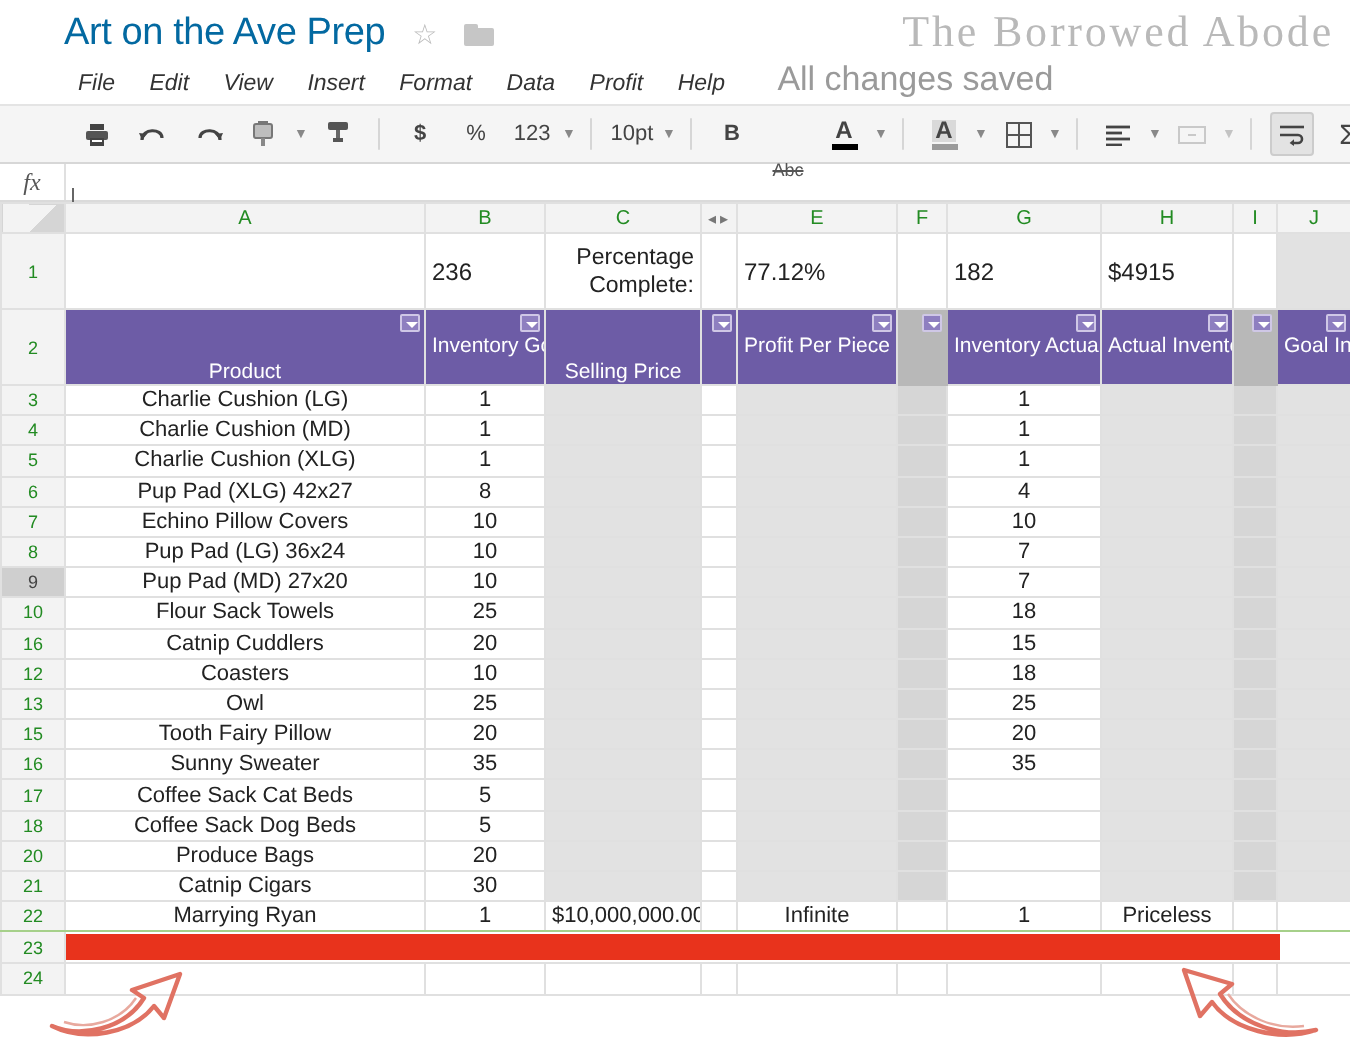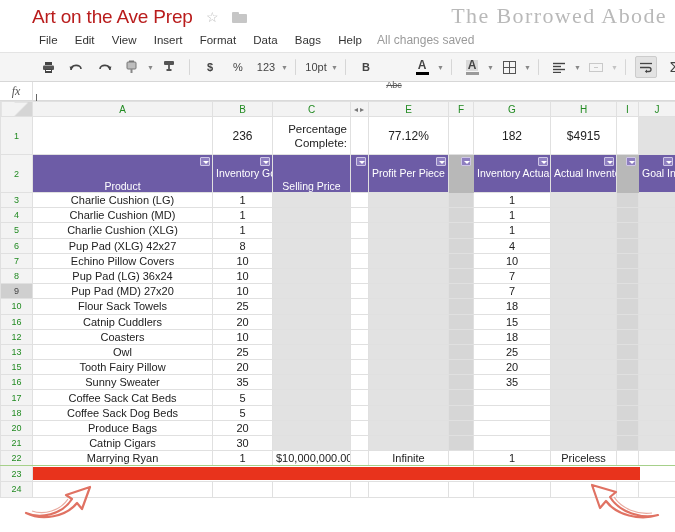--- a/index.html
+++ b/index.html
@@ -12,21 +12,21 @@
   }
 
   
   .titlebar {
     position: relative;
     height: 30px;
     padding: 6px 0 0 32px;
   }
   .doc-title {
     font-size: 19px;
-    color: #b91c1c;
+    color: #0369a1;
     font-weight: 400;
     letter-spacing: -0.2px;
     display: inline-block;
     vertical-align: middle;
   }
   .star-icon {
     display: inline-block;
     vertical-align: middle;
     margin-left: 9px;
     color: #bbb;
@@ -64,26 +64,27 @@
     padding-left: 32px;
     font-size: 11.5px;
     color: #333;
     white-space: nowrap;
   }
   .menubar .mi {
     display: inline-block;
     padding: 0 7px;
     line-height: 20px;
     cursor: default;
+    font-style: italic;
   }
   .saved-state {
     display: inline-block;
-    margin-left: 5px;
+    margin-left: 16px;
     color: #9a9a9a;
-    font-size: 12px;
+    font-size: 17px;
     line-height: 20px;
   }
 
   
   .toolbar {
     height: 30px;
     border-top: 1px solid #e4e4e4;
     border-bottom: 1px solid #d7d7d7;
     background: #f5f5f5;
     display: flex;
@@ -182,21 +183,21 @@
     text-align: center;
     width: 32px;
   }
   td.rownum.sel { background:#cfcfcf; color:#444; }
 
   tr.r1 td { height: 38px; }
   tr.r2 td { height: 38px; }
   tr.data td { height: 15.2px; }
 
   
-  .sum { text-align:center; font-size:12px; }
+  .sum { font-size:12px; }
   .sum.wrap { white-space: normal; line-height: 14px; font-size: 11.5px; text-align:right;}
 
   
   .hdr {
     background: #6d5ca6;
     color: #fff;
     font-weight: bold;
     font-size: 10.5px;
     text-align: center;
     vertical-align: bottom;
@@ -251,21 +252,21 @@
   <span class="brand">The Borrowed Abode</span>
 </div>
 
 <div class="menubar">
   <span class="mi">File</span>
   <span class="mi">Edit</span>
   <span class="mi">View</span>
   <span class="mi">Insert</span>
   <span class="mi">Format</span>
   <span class="mi">Data</span>
-  <span class="mi">Bags</span>
+  <span class="mi">Profit</span>
   <span class="mi">Help</span>
   <span class="saved-state">All changes saved</span>
 </div>
 
 <div class="toolbar">
   <span class="tb">
     <svg width="13" height="13" viewBox="0 0 13 13">
         <rect x="3" y="1" width="7" height="3" fill="#444"></rect>
         <rect x="1" y="4.5" width="11" height="4.5" rx="1" fill="#555"></rect>
         <rect x="3" y="8" width="7" height="4" fill="#444"></rect>

